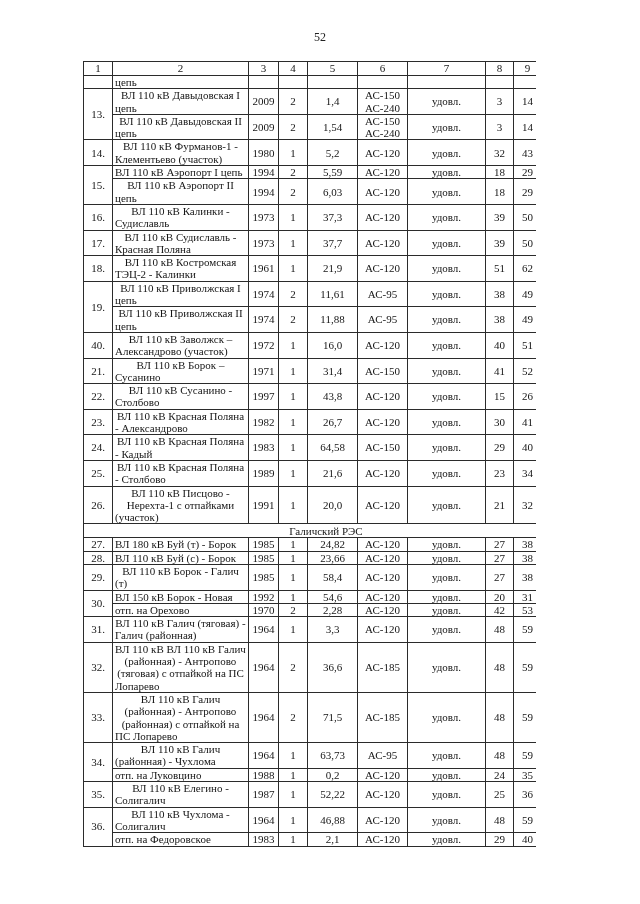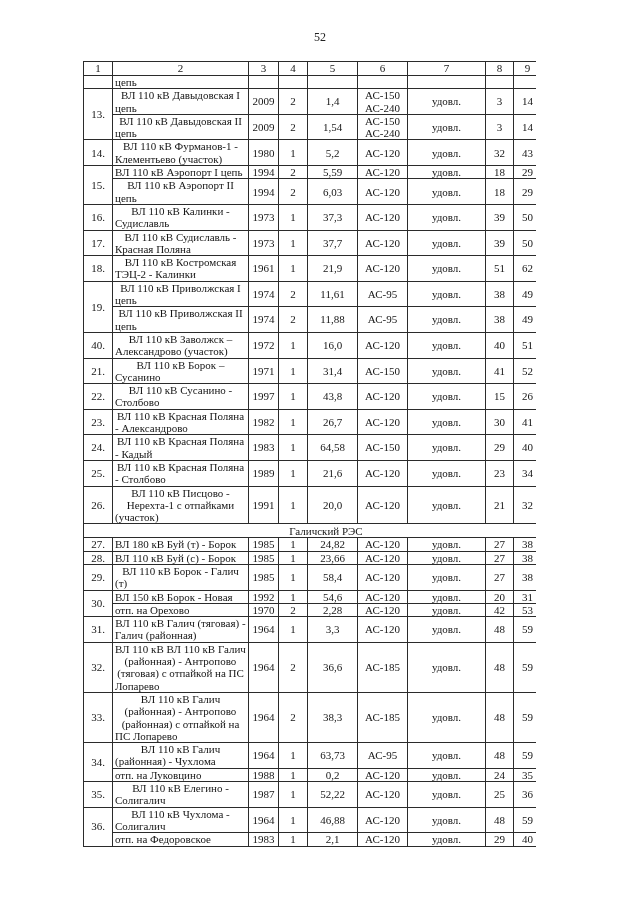--- a/index.html
+++ b/index.html
@@ -404,21 +404,21 @@
           <td class="cond">удовл.</td>
           <td class="v8">48</td>
           <td class="v9">59</td>
           <td class="v10">63</td>
         </tr>
         <tr class="body-row">
           <td class="num">33.</td>
           <td class="name">ВЛ 110 кВ Галич (районная) - Антропово (районная) с отпайкой на ПС Лопарево</td>
           <td class="year">1964</td>
           <td class="cir">2</td>
-          <td class="len">38,3</td>
+          <td class="len">71,5</td>
           <td class="wire">АС-185</td>
           <td class="cond">удовл.</td>
           <td class="v8">48</td>
           <td class="v9">59</td>
           <td class="v10">63</td>
         </tr>
         <tr class="body-row">
           <td class="num" rowspan="2">34.</td>
           <td class="name">ВЛ 110 кВ Галич (районная) - Чухлома</td>
           <td class="year">1964</td>

